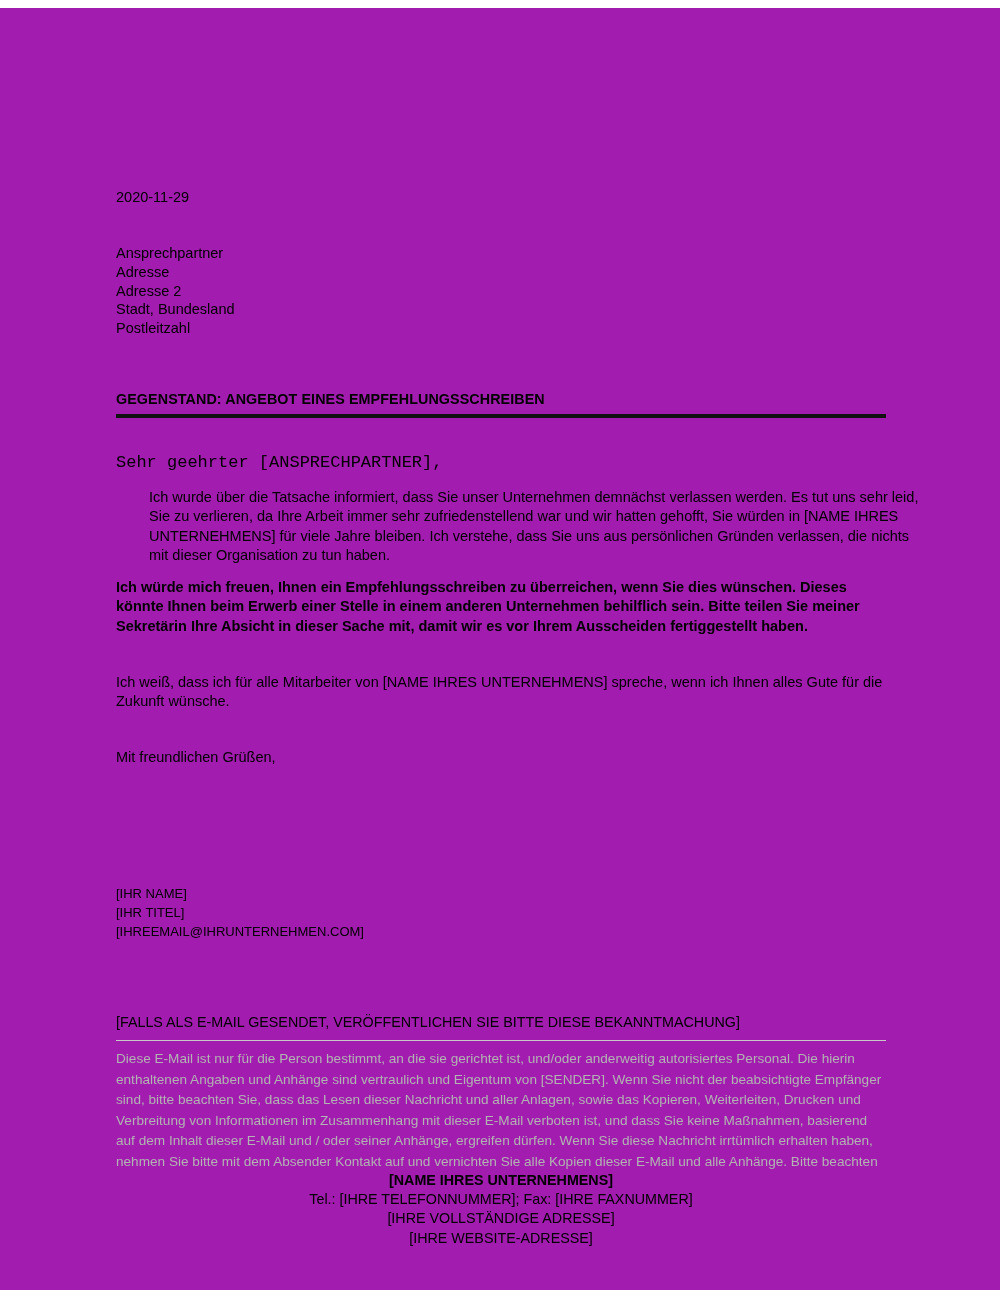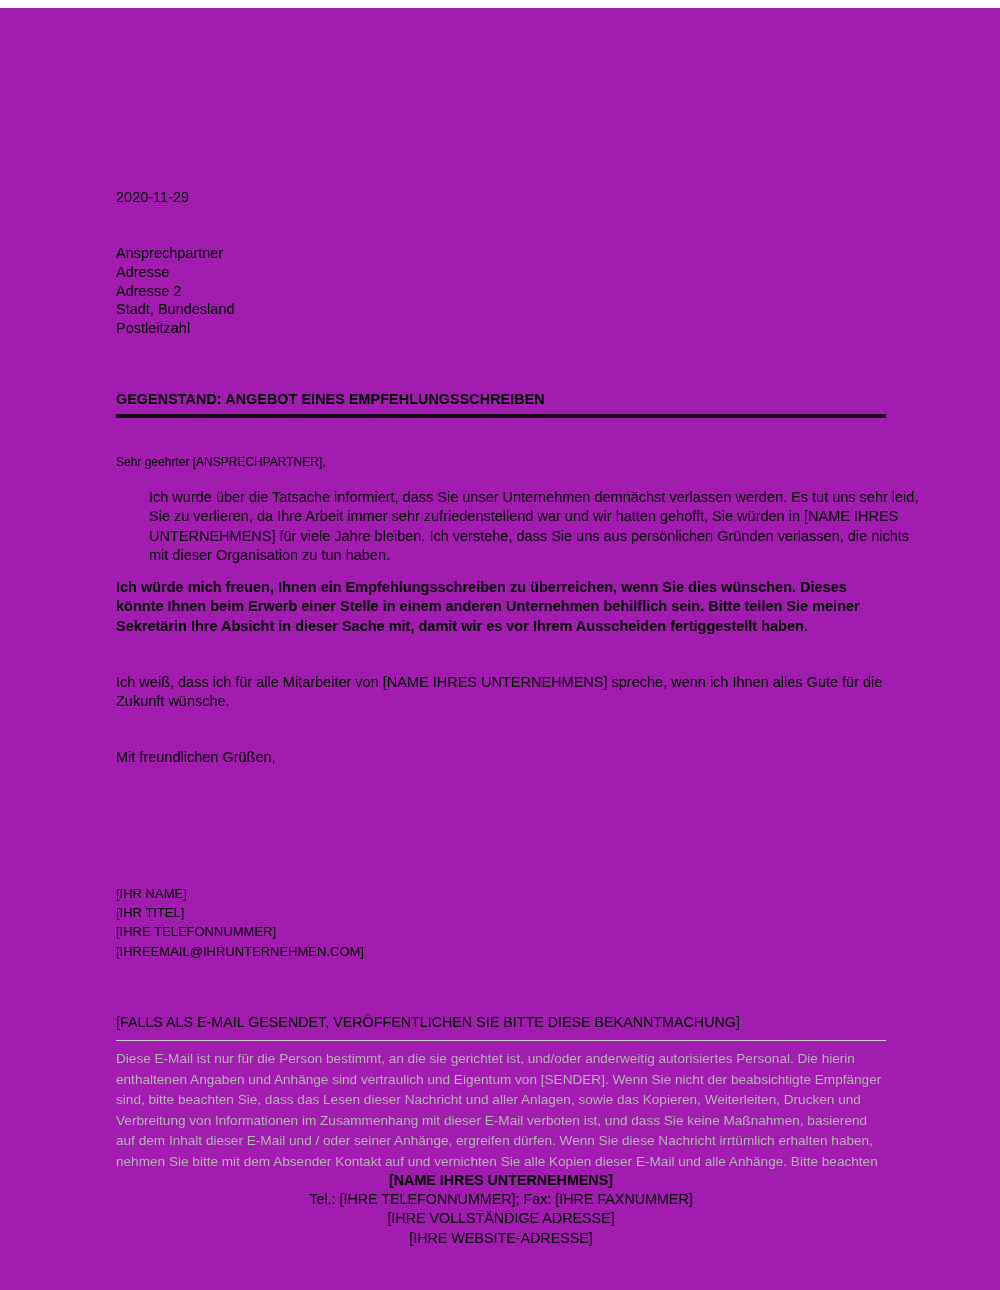--- a/index.html
+++ b/index.html
@@ -61,22 +61,23 @@
     top: 406px;
     left: 116px;
     width: 770px;
     height: 4px;
     background: #111111;
   }
 
   .salutation {
     position: absolute;
     top: 445px;
-    font-size: 12px;
+    font-size: 17px;
     line-height: 19px;
+    font-family: Liberation Mono, monospace;
   }
 
   .para {
     position: absolute;
     font-size: 14.5px;
     line-height: 19.3px;
     text-align: left;
     width: 770px;
   }
   .para-1 { top: 480px; margin-left: 33px; }
@@ -164,21 +165,20 @@
 
     <div class="para para-1">Ich wurde über die Tatsache informiert, dass Sie unser Unternehmen demnächst verlassen werden. Es tut uns sehr leid, Sie zu verlieren, da Ihre Arbeit immer sehr zufriedenstellend war und wir hatten gehofft, Sie würden in [NAME IHRES UNTERNEHMENS] für viele Jahre bleiben. Ich verstehe, dass Sie uns aus persönlichen Gründen verlassen, die nichts mit dieser Organisation zu tun haben.</div>
     <div class="para para-2">Ich würde mich freuen, Ihnen ein Empfehlungsschreiben zu überreichen, wenn Sie dies wünschen. Dieses könnte Ihnen beim Erwerb einer Stelle in einem anderen Unternehmen behilflich sein. Bitte teilen Sie meiner Sekretärin Ihre Absicht in dieser Sache mit, damit wir es vor Ihrem Ausscheiden fertiggestellt haben.</div>
     <div class="para para-3">Ich weiß, dass ich für alle Mitarbeiter von [NAME IHRES UNTERNEHMENS] spreche, wenn ich Ihnen alles Gute für die Zukunft wünsche.</div>
 
     <div class="closing">Mit freundlichen Grüßen,</div>
 
     <div class="signature-block">
       <div>[IHR NAME]</div>
       <div>[IHR TITEL]</div>
-      <div>[IHRE TELEFONNUMMER]</div>
       <div>[IHREEMAIL@IHRUNTERNEHMEN.COM]</div>
     </div>
 
     <div class="notice-heading">[FALLS ALS E-MAIL GESENDET, VERÖFFENTLICHEN SIE BITTE DIESE BEKANNTMACHUNG]</div>
 
     <div class="disclaimer">Diese E-Mail ist nur für die Person bestimmt, an die sie gerichtet ist, und/oder anderweitig autorisiertes Personal. Die hierin enthaltenen Angaben und Anhänge sind vertraulich und Eigentum von [SENDER]. Wenn Sie nicht der beabsichtigte Empfänger sind, bitte beachten Sie, dass das Lesen dieser Nachricht und aller Anlagen, sowie das Kopieren, Weiterleiten, Drucken und Verbreitung von Informationen im Zusammenhang mit dieser E-Mail verboten ist, und dass Sie keine Maßnahmen, basierend auf dem Inhalt dieser E-Mail und / oder seiner Anhänge, ergreifen dürfen. Wenn Sie diese Nachricht irrtümlich erhalten haben, nehmen Sie bitte mit dem Absender Kontakt auf und vernichten Sie alle Kopien dieser E-Mail und alle Anhänge. Bitte beachten Sie, dass die geäußerten Ansichten und</div>
 
   </div>
 
   <div class="rule-thick"></div>

